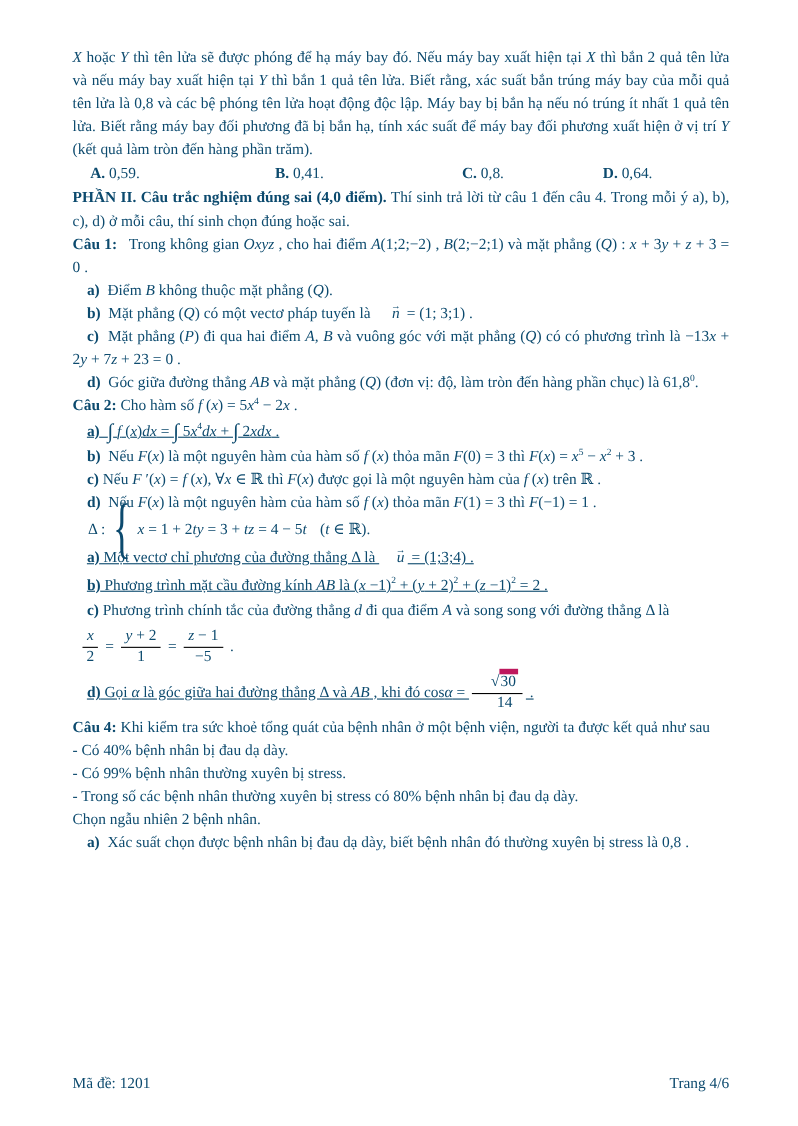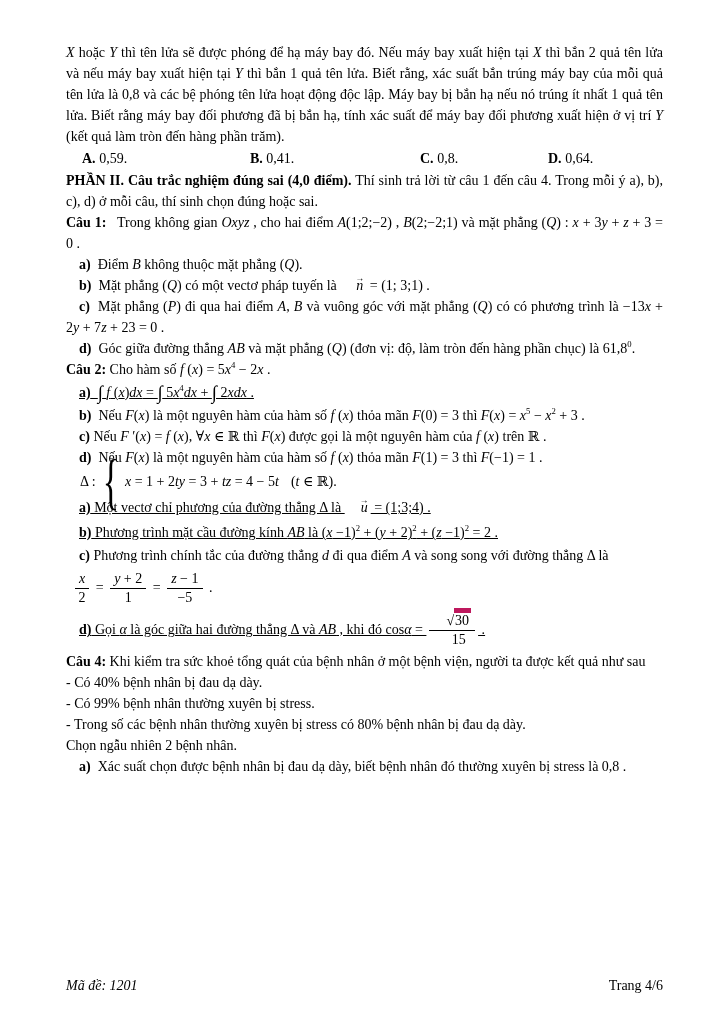--- a/index.html
+++ b/index.html
@@ -5,21 +5,21 @@
   html,body { margin:0; padding:0; background:#ffffff; }
   .page {
     position:relative;
     width:725px; height:1024px;
     background:#ffffff;
     box-sizing:border-box;
     padding:42px 62px 0 66px;
     font-family:"Liberation Serif","DejaVu Serif",serif;
     font-size:14px;
     line-height:21px;
-    color:#000000;
+    color:#0c4a6e;
     overflow:hidden;
   }
   .para { text-align:justify; }
   .sub  { text-align:justify; text-indent:13px; }
   b { font-weight:bold; }
   i { font-style:italic; }
   sup { font-size:0.62em; line-height:0; }
 
   .answers { display:grid; grid-template-columns:184px 170px 128px 1fr; margin:1px 0; }
   .answers .answer:first-child { padding-left:16px; }
@@ -45,21 +45,21 @@
                   margin-right:6px; font-weight:400; }
   .cases .rows { display:inline-flex; flex-direction:row; }
   .cases .rows span { display:block; line-height:20px; }
   .system-line .suffix { margin-left:12px; }
 
   .math-line { margin:5px 0 5px 6px; }
   .tall { padding:2px 0;text-decoration:underline; }
 
   .footer { position:absolute; left:66px; right:62px; bottom:28px;
             display:flex; justify-content:space-between; }
-  .footer .left { font-style:italic; }
+  .footer .left { }
 </style>
 </head>
 <body>
 
 <div class="page">
 
   <div class="para"><i>X</i> hoặc <i>Y</i> thì tên lửa sẽ được phóng để hạ máy bay đó. Nếu máy bay xuất hiện tại <i>X</i> thì bắn 2 quả tên lửa và nếu máy bay xuất hiện tại <i>Y</i> thì bắn 1 quả tên lửa. Biết rằng, xác suất bắn trúng máy bay của mỗi quả tên lửa là 0,8 và các bệ phóng tên lửa hoạt động độc lập. Máy bay bị bắn hạ nếu nó trúng ít nhất 1 quả tên lửa. Biết rằng máy bay đối phương đã bị bắn hạ, tính xác suất để máy bay đối phương xuất hiện ở vị trí <i>Y</i> (kết quả làm tròn đến hàng phần trăm).</div>
 
   <div class="answers">
     <span class="answer"><b>A.</b>&nbsp;<span>0,59.</span></span>
@@ -104,21 +104,21 @@
         <span class="den">2</span>
       </span> = <span class="frac">
         <span class="num"><i>y</i> + 2</span>
         <span class="den">1</span>
       </span> = <span class="frac">
         <span class="num"><i>z</i> − 1</span>
         <span class="den">−5</span>
       </span> .</div>
   <div class="sub tall"><b>d)</b> Gọi <i>α</i> là góc giữa hai đường thẳng Δ và <i>AB</i> , khi đó cos<i>α</i> = <span class="frac">
         <span class="num"><span class="sqrt">√<span class="rad">30</span></span></span>
-        <span class="den">15</span>
+        <span class="den">14</span>
       </span> .</div>
 
   <div class="para"><b>Câu 4:</b> Khi kiểm tra sức khoẻ tổng quát của bệnh nhân ở một bệnh viện, người ta được kết quả như sau</div>
   <div class="para">- Có 40% bệnh nhân bị đau dạ dày.</div>
   <div class="para">- Có 99% bệnh nhân thường xuyên bị stress.</div>
   <div class="para">- Trong số các bệnh nhân thường xuyên bị stress có 80% bệnh nhân bị đau dạ dày.</div>
   <div class="para">Chọn ngẫu nhiên 2 bệnh nhân.</div>
   <div class="sub"><b>a)</b>&nbsp; Xác suất chọn được bệnh nhân bị đau dạ dày, biết bệnh nhân đó thường xuyên bị stress là 0,8 .</div>
 
   <div class="footer">

